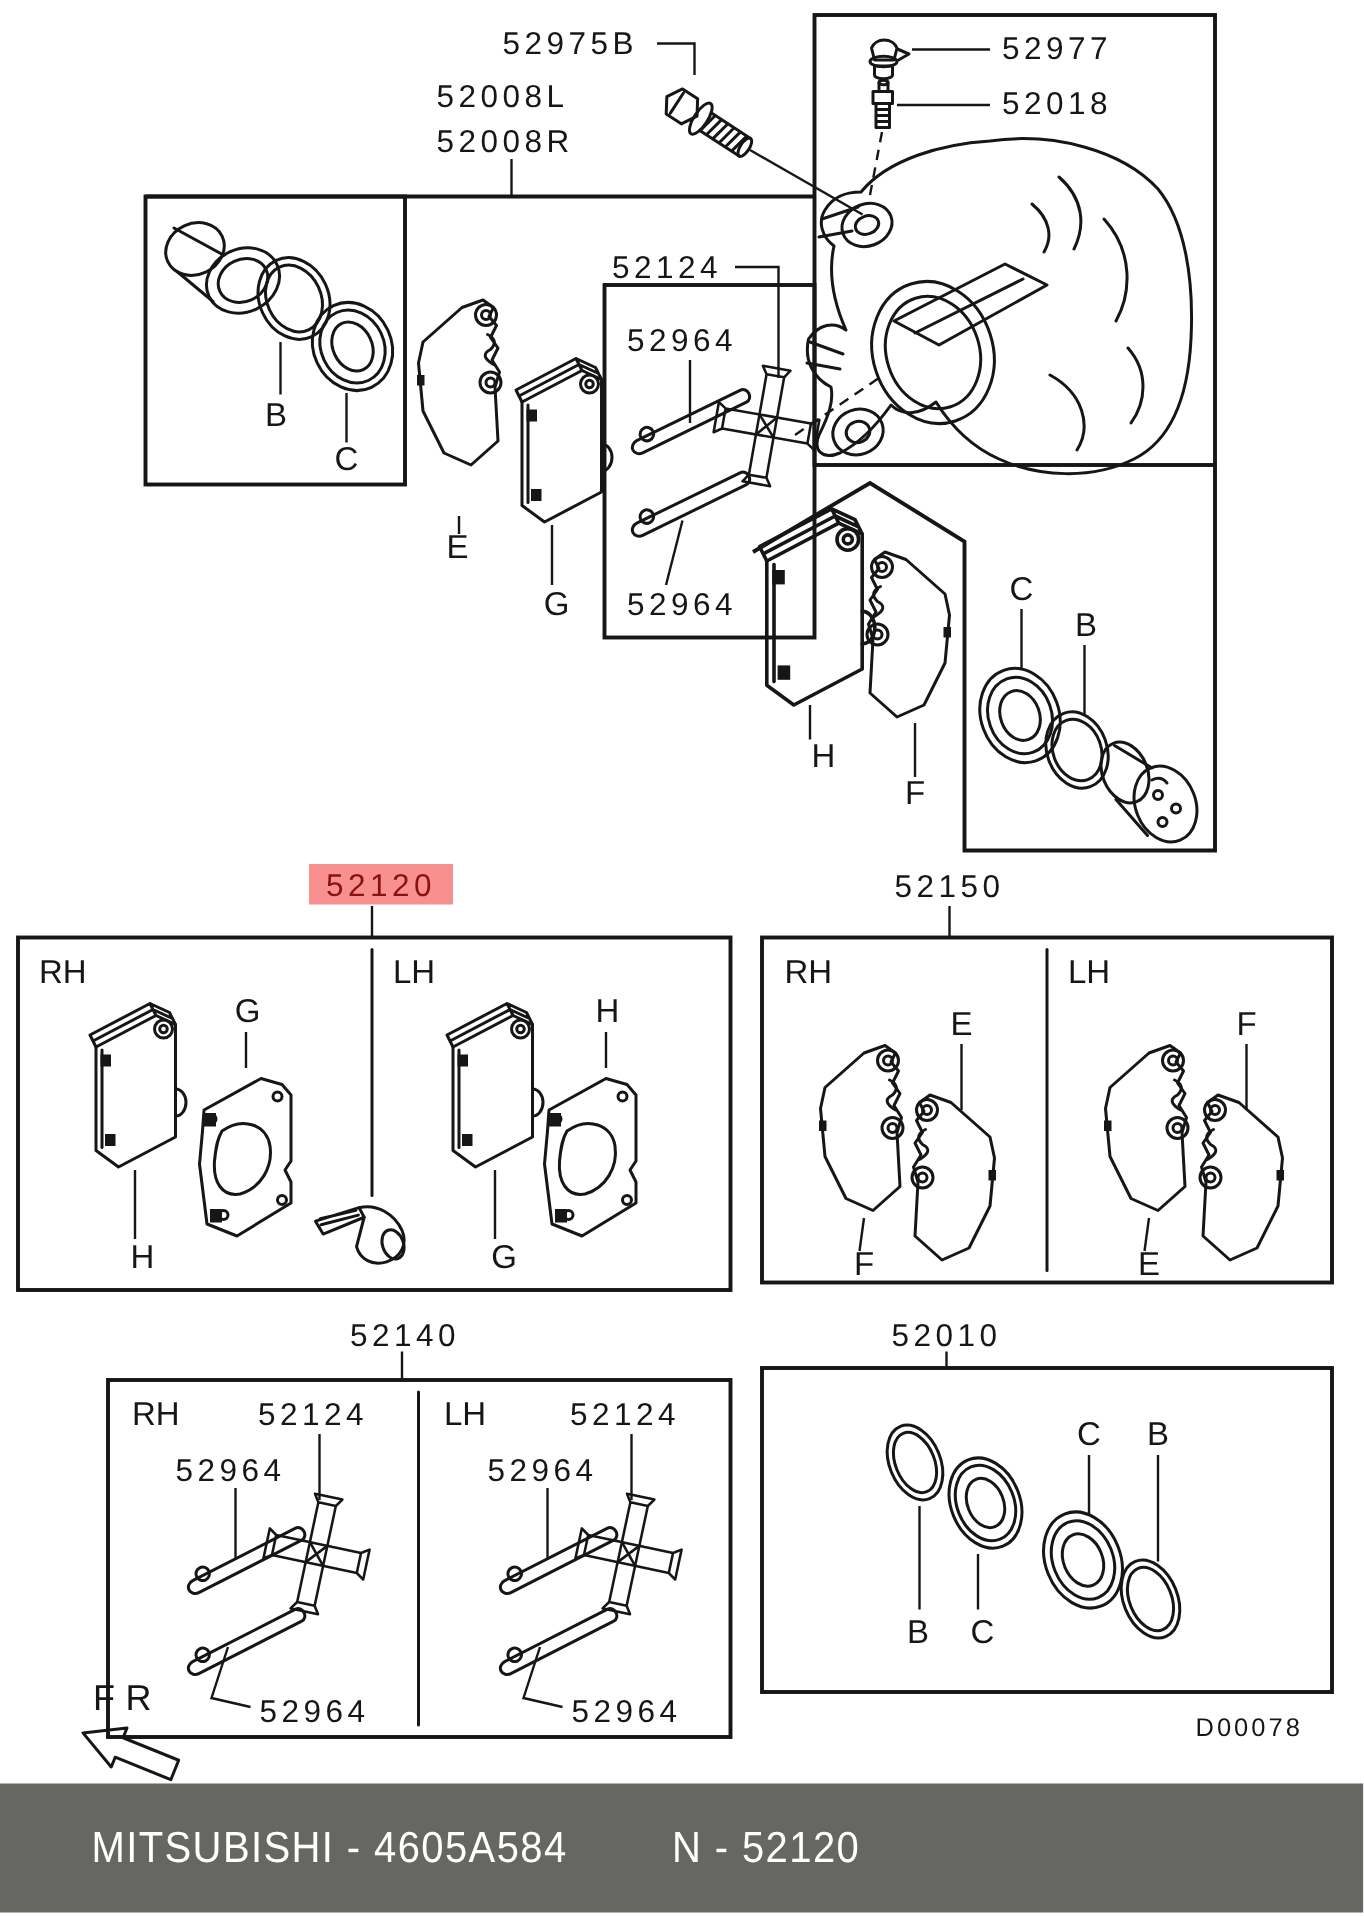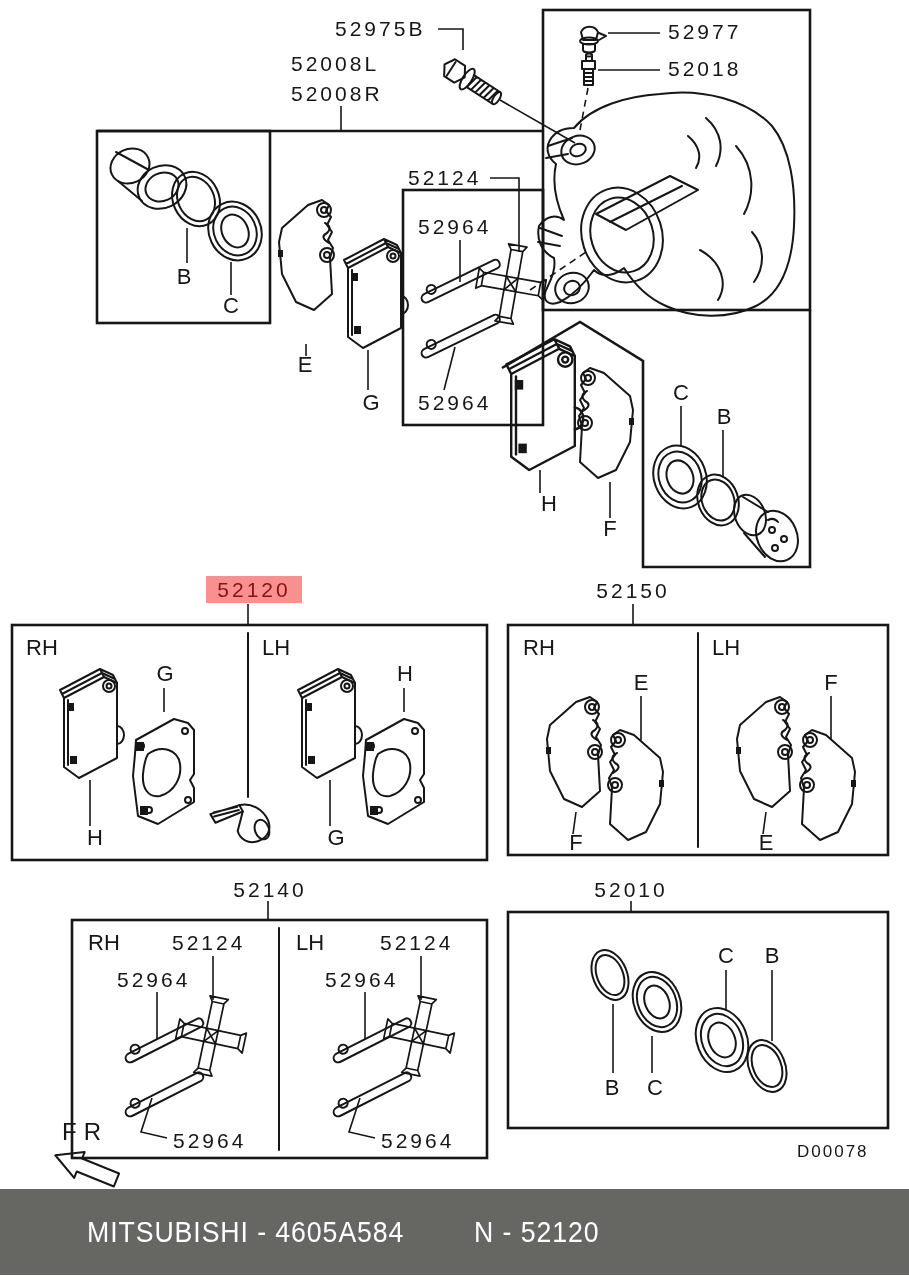--- a/index.html
+++ b/index.html
@@ -12,21 +12,21 @@
   .fr{font-size:24px;letter-spacing:7px;}
   .ln{stroke:#161616;fill:none;stroke-width:2;stroke-linecap:round;stroke-linejoin:round;}
   .bx{stroke:#161616;fill:none;stroke-width:2.6;}
   .ld{stroke:#161616;fill:none;stroke-width:1.6;}
   .dsh{stroke:#161616;fill:none;stroke-width:1.6;stroke-dasharray:7 5;}
   .fillk{fill:#161616;stroke:none;}
   .hl{fill:var(--highlight_bg,#F89090);}
   .hlt{fill:var(--highlight_text,#8B1111);font-size:21px;letter-spacing:3px;}
   #footer{position:absolute;left:0;top:1189px;width:909px;height:86px;
           background:var(--footer_bg,#666663);color:#fff;display:flex;align-items:center;
-          padding-left:87px;box-sizing:border-box;gap:42px;}
+          padding-left:61px;box-sizing:border-box;gap:42px;}
   #footer .ftx{font-size:29px;letter-spacing:1px;transform:scaleX(.92);transform-origin:left center;white-space:nowrap;}
 </style>
 </head>
 <body>
 
 <div id="stage">
 <svg width="909" height="1277" viewBox="0 0 909 1277">
 
   <defs>
     <g id="slab">

